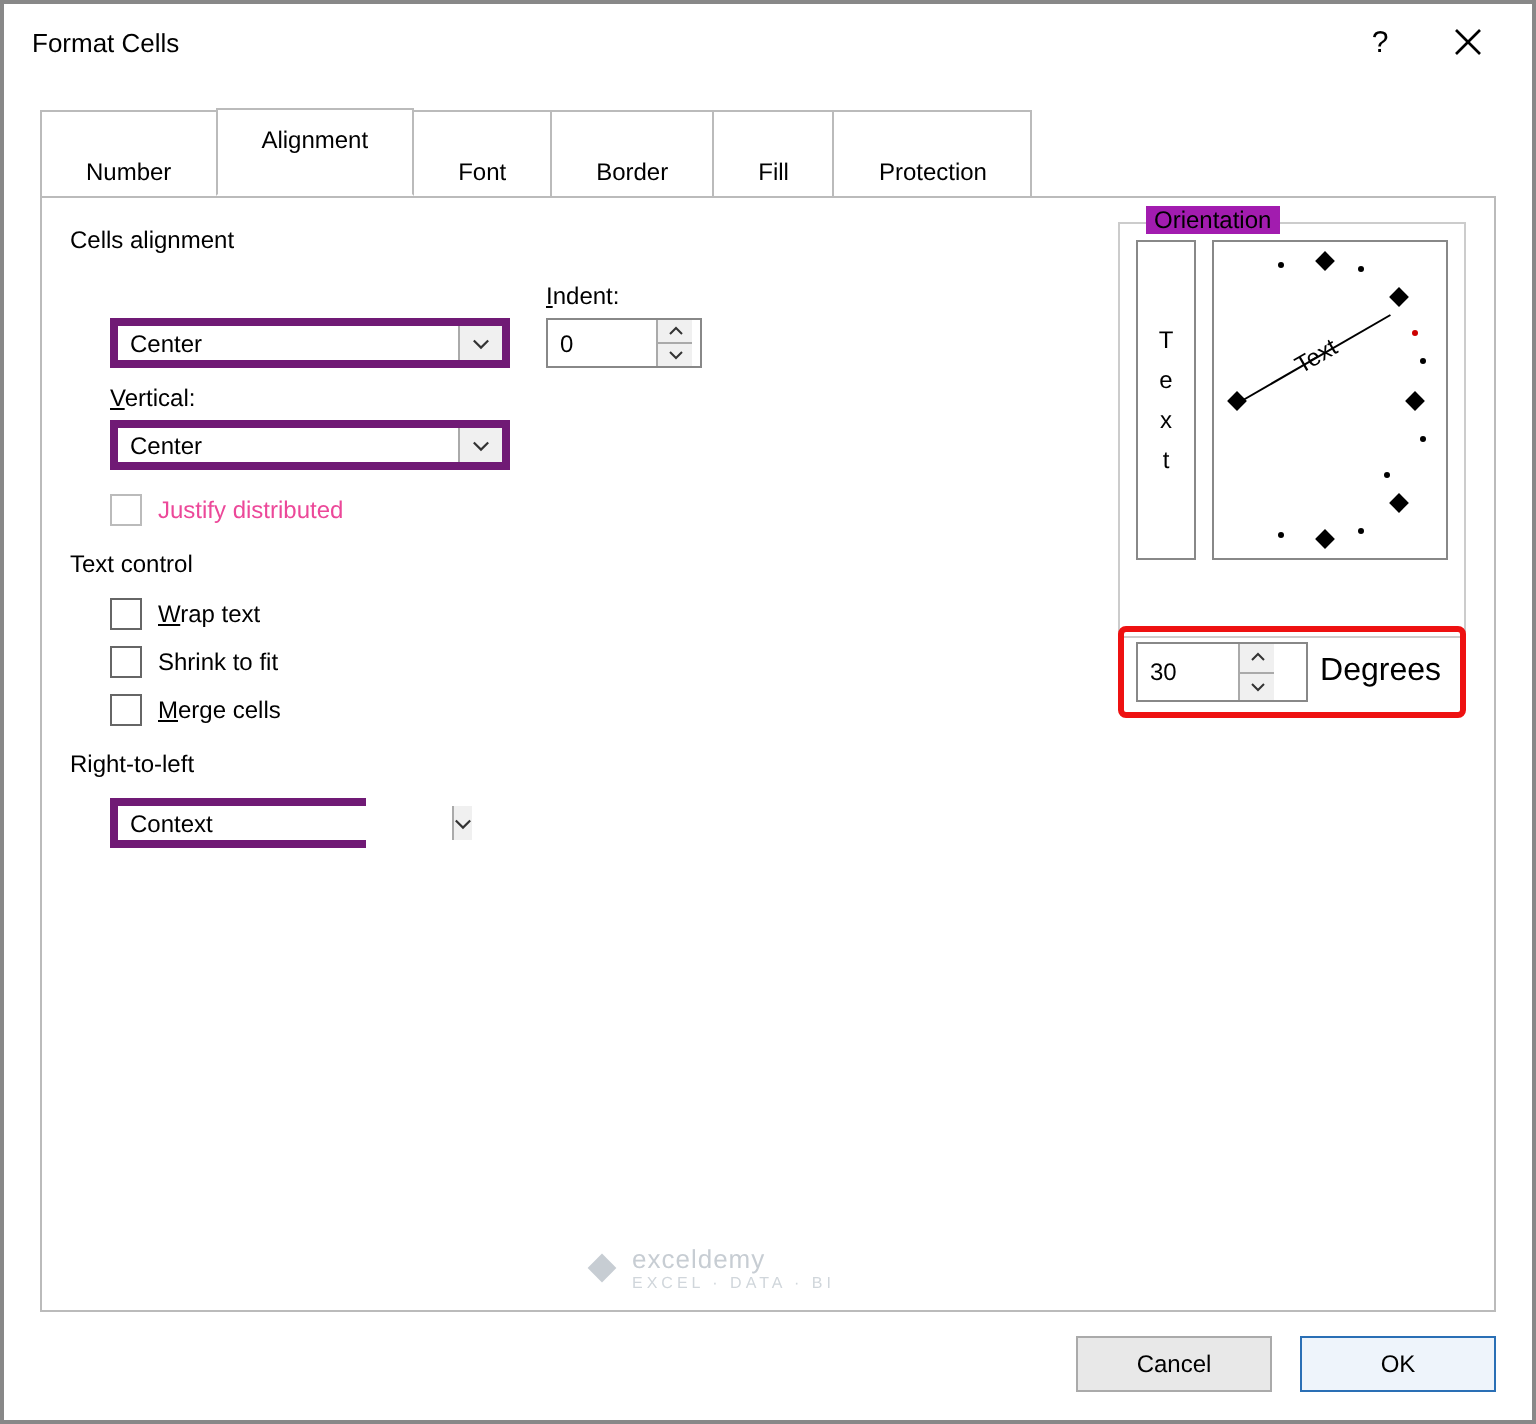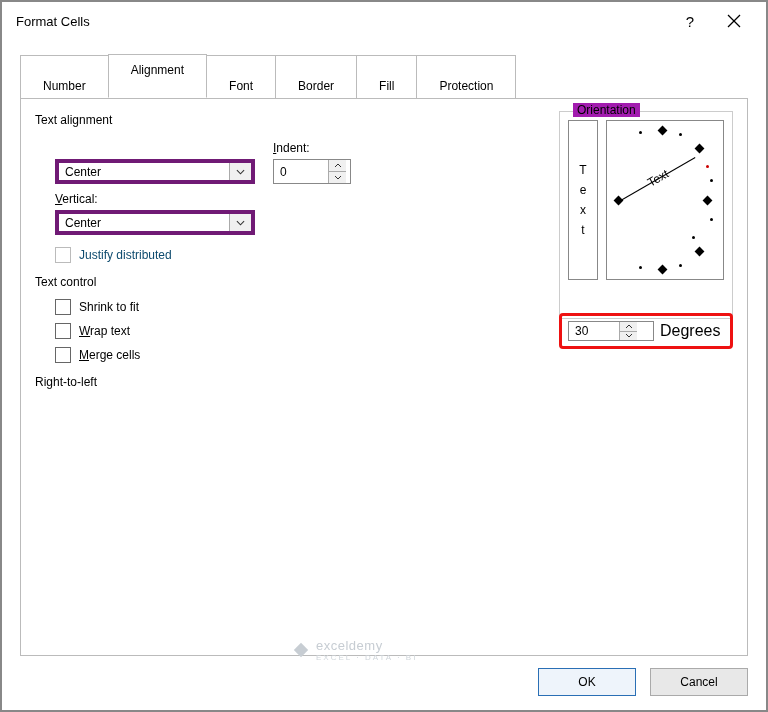--- a/index.html
+++ b/index.html
@@ -91,21 +91,21 @@
   }
   .spin .sb:first-child { border-bottom:1px solid #aaa; }
   .spin .sb svg { width:8px; height:5px; }
   .checkbox {
     display:flex; align-items:center; margin: 4px 0 8px 20px;
     font-size:12px;
   }
   .checkbox .box {
     width:16px; height:16px; border:1px solid #666; margin-right:8px;
   }
-  .checkbox.disabled { color:#0c4a6e; }
+  .checkbox.disabled { color:#ec4899; }
   .checkbox.disabled .box { border-color:#bbb; }
   .checkbox .u { text-decoration: underline; }
   .left-col { width: 360px; }
   .orientation {
     position: absolute; right: 14px; top: 0px; width: 174px;
   }
   .orient-label {
     position:absolute; top:4px; left:14px; background:#a21caf; padding:0 4px; font-size:12px;
   }
   .orient-box {
@@ -136,33 +136,33 @@
   }
   .dial .reddot {
     position:absolute; width:3px;height:3px; background:#c00; border-radius:50%;
     right:14px; top:44px;
   }
   .deg-row {
     border:3px solid #e11; border-radius:4px;
     padding:5px 6px; display:flex; align-items:center; gap:6px;
     margin-top: -6px;
   }
-  .deg-row .spin { flex:0 0 86px; height:20px; }
+  .deg-row .spin { flex:0 0 86px; height:30px; }
   .deg-row .spin input { width: 50px; }
   .deg-row .dlabel { font-size:16px; }
   .footer {
     position:absolute; bottom:14px; right:18px; display:flex; gap:14px; align-items:center;
   }
   .btn {
     width: 98px; height:28px; background:#e8e8e8; border:1px solid #aaa;
     display:flex; align-items:center; justify-content:center; font-size:12px;
   }
   .btn.primary { border:1.5px solid #2a6fb5; background:#eef4fb; }
   .watermark {
-    position:absolute; bottom:48px; left:290px; color:#c7cdd3; font-size:13px;
+    position:absolute; bottom:64px; left:290px; color:#c7cdd3; font-size:13px;
     display:flex; align-items:center; gap:6px; letter-spacing:0.5px;
   }
   .watermark .sub { font-size:8px; letter-spacing:2px; display:block; color:#d0d6db; }
   .wm-icon { width:18px; height:18px; }
 </style>
 </head>
 <body>
 
 <div class="titlebar">
   <span class="title">Format Cells</span>
@@ -182,21 +182,21 @@
   <div class="tab"><span>Number</span></div>
   <div class="tab active"><span>Alignment</span></div>
   <div class="tab"><span>Font</span></div>
   <div class="tab"><span>Border</span></div>
   <div class="tab"><span>Fill</span></div>
   <div class="tab"><span>Protection</span></div>
 </div>
 
 <div class="panel">
   <div class="left-col">
-    <div class="section-label">Text alignment</div>
+    <div class="section-label">Cells alignment</div>
 
     <div class="row" style="gap:18px; margin-left:20px; align-items:flex-end;">
       <div class="combo" style="width:200px">
         <input value="Center" style="">
         <div class="arrow">
             <svg viewBox="0 0 10 6">
               <polyline points="1,1 5,5 9,1" fill="none" stroke="#333" stroke-width="1.2"></polyline>
             </svg>
           </div>
       </div>
@@ -231,32 +231,40 @@
     </div>
 
     <div class="checkbox disabled" style="margin-top:12px">
       <span class="box"></span>
       <span>Justify distributed</span>
     </div>
 
     <div class="section-label" style="margin-top:12px">Text control</div>
     <div class="checkbox">
       <span class="box"></span>
-      <span>Shrink to fit</span>
+      <span><span class="u">W</span>rap text</span>
     </div>
     <div class="checkbox">
       <span class="box"></span>
-      <span><span class="u">W</span>rap text</span>
+      <span>Shrink to fit</span>
     </div>
     <div class="checkbox">
       <span class="box"></span>
       <span><span class="u">M</span>erge cells</span>
     </div>
 
     <div class="section-label" style="margin-top:12px">Right-to-left</div>
+    <div class="combo" style="width:128px; margin-left:20px">
+      <input value="Context" style="">
+      <div class="arrow">
+          <svg viewBox="0 0 10 6">
+            <polyline points="1,1 5,5 9,1" fill="none" stroke="#333" stroke-width="1.2"></polyline>
+          </svg>
+        </div>
+    </div>
   </div>
 
   <div class="orientation">
     <div class="orient-label">Orientation</div>
     <div class="orient-box">
       <div class="vtext">
         <span>T</span>
         <span>e</span>
         <span>x</span>
         <span>t</span>
@@ -305,19 +313,19 @@
   <svg class="wm-icon" viewBox="0 0 20 20">
       <polygon points="10,2 18,10 10,18 2,10" fill="#c7cdd3"></polygon>
     </svg>
   <div>
     <span>exceldemy</span>
     <span class="sub">EXCEL · DATA · BI</span>
   </div>
 </div>
 
 <div class="footer">
+  <div class="btn">
+      <span>Cancel</span>
+    </div>
   <div class="btn primary">
       <span>OK</span>
     </div>
-  <div class="btn">
-      <span>Cancel</span>
-    </div>
 </div>
 
 </body></html>

